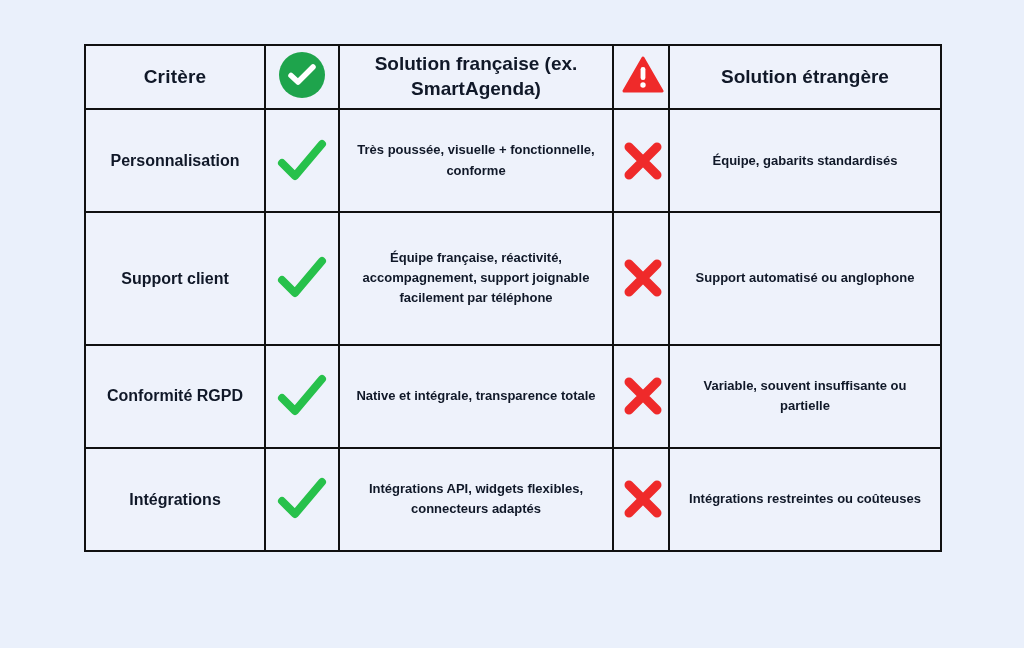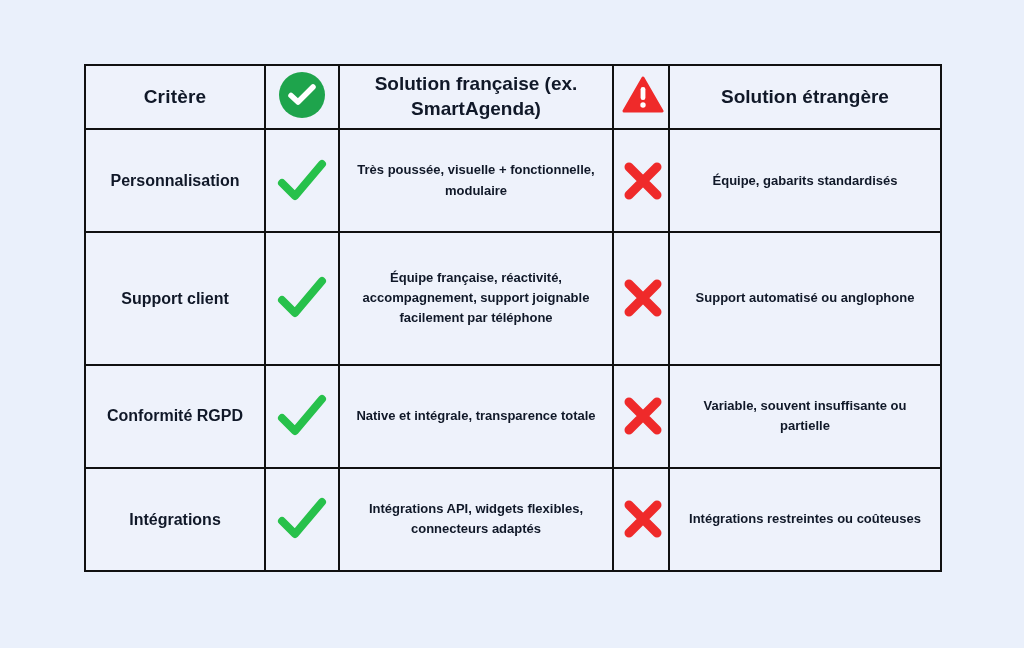--- a/index.html
+++ b/index.html
@@ -18,21 +18,20 @@
     width: 1024px;
     height: 648px;
     box-sizing: border-box;
   }
   .table-wrap {
     position: absolute;
     left: 84px;
     top: 44px;
     width: 856px;
     height: 508px;
-    margin-top: 20px;
   }
   table.comparison {
     width: 100%;
     height: 100%;
     border-collapse: collapse;
     table-layout: fixed;
     background: #eef2fb;
   }
   table.comparison td, table.comparison th {
     border: 2px solid #111111;
@@ -145,21 +144,21 @@
       <tbody>
 
 
         <tr>
           <td class="criteria-cell">Personnalisation</td>
           <td class="mark-cell check-mark">
             <svg width="52" height="44" viewBox="0 0 52 44" aria-hidden="true">
               <path d="M6 24 L19 37 L46 5" fill="none" stroke="#27c14b" stroke-width="8" stroke-linecap="round" stroke-linejoin="round"></path>
             </svg>
           </td>
-          <td class="desc-cell">Très poussée, visuelle + fonctionnelle, modulaire</td>
+          <td class="desc-cell">Très poussée, visuelle + fonctionnelle, conforme</td>
           <td class="mark-cell cross-mark">
             <svg width="42" height="42" viewBox="0 0 42 42" aria-hidden="true">
               <path d="M7 7 L35 35 M35 7 L7 35" fill="none" stroke="#ef2a2a" stroke-width="9" stroke-linecap="round"></path>
             </svg>
           </td>
           <td class="desc-cell">Équipe, gabarits standardisés</td>
         </tr>
 
         <tr>
           <td class="criteria-cell">Support client</td>

